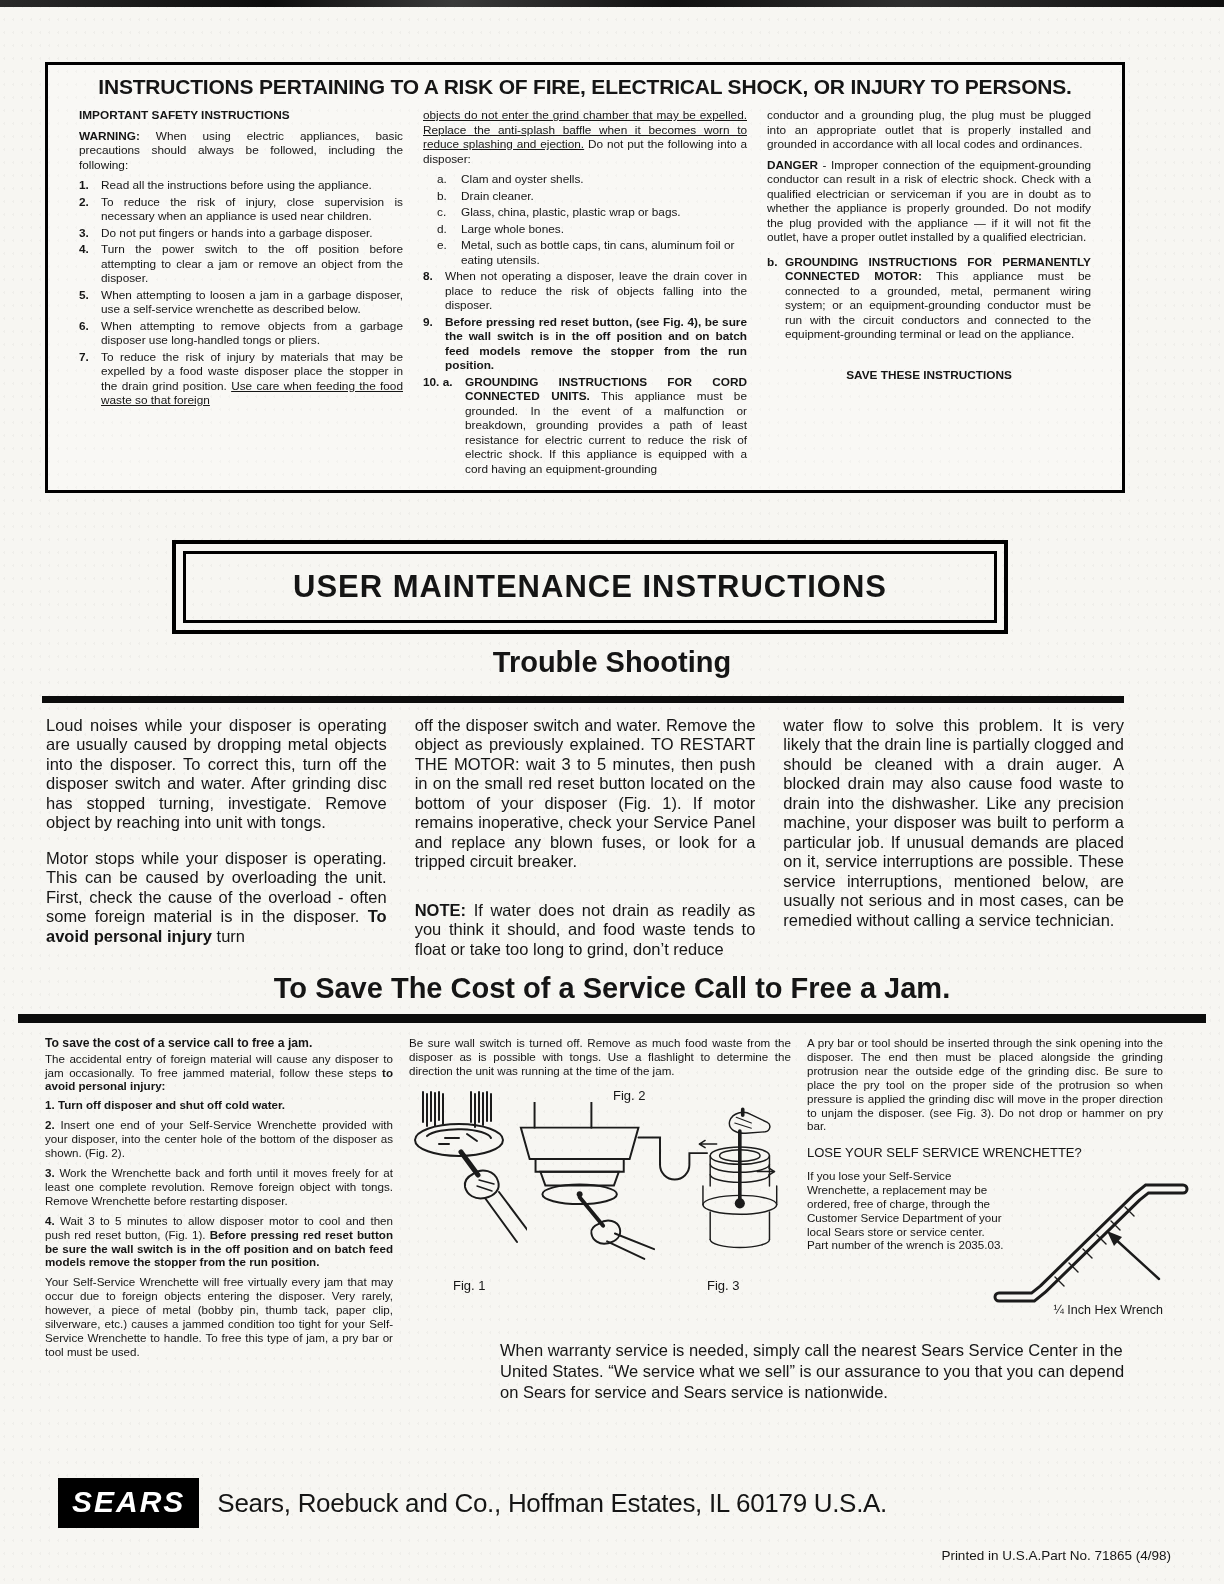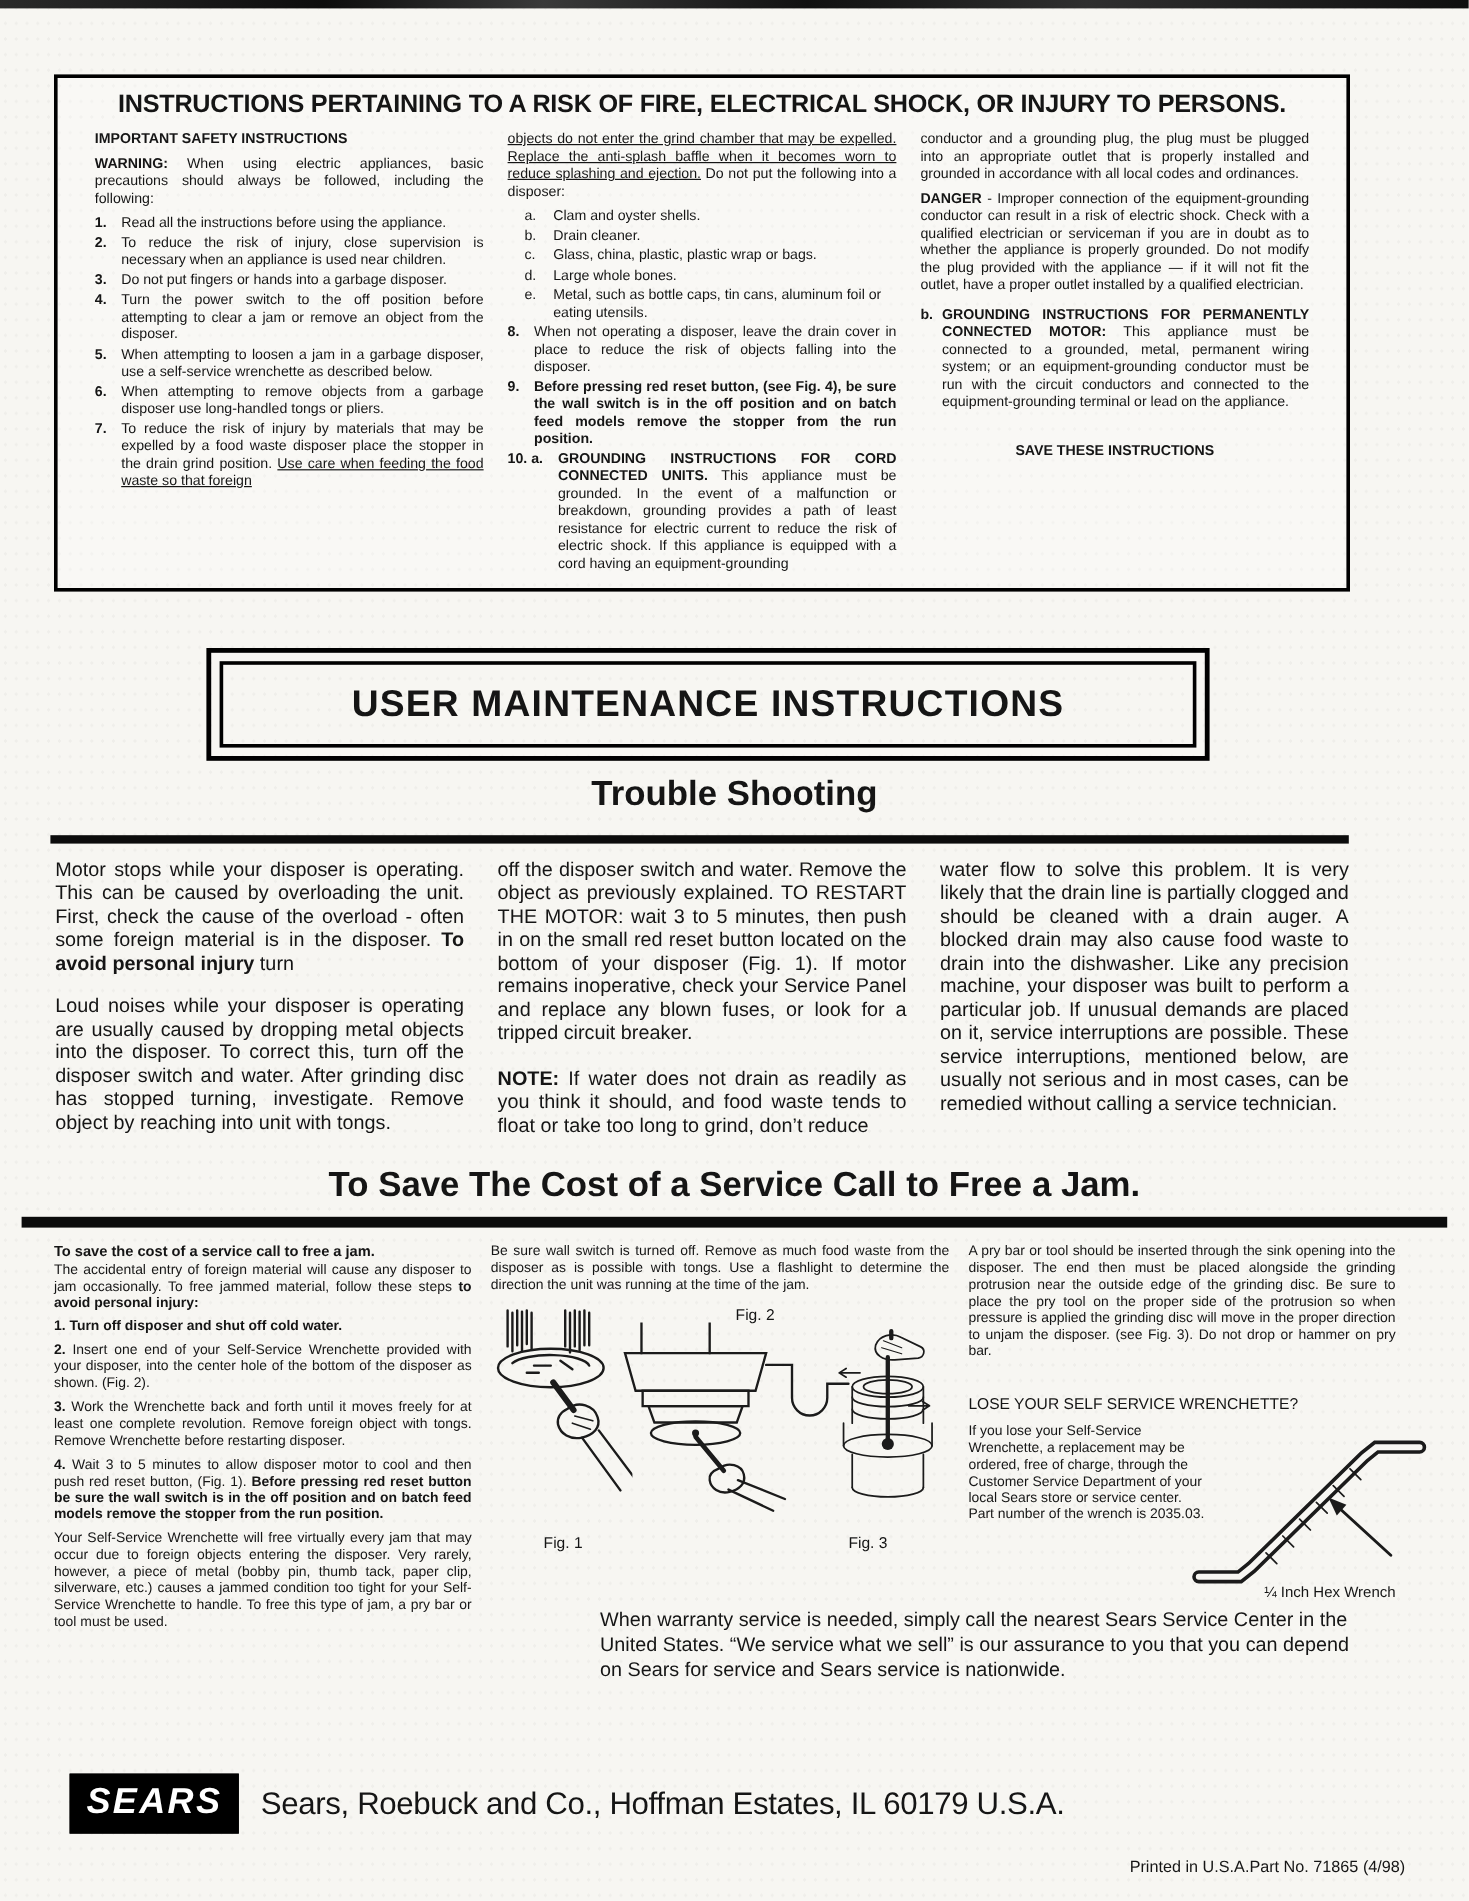--- a/index.html
+++ b/index.html
@@ -55,21 +55,21 @@
   .j-cols{position:absolute;top:1036px;left:45px;width:1118px;display:flex;gap:16px;
     font-size:11.6px;line-height:1.2;}
   .jcol p{margin:0 0 5px;text-align:justify;}
   .jcol1{width:348px;flex:none;}
   .jcol2{width:382px;flex:none;}
   .jcol3{flex:1;}
   .step{margin-bottom:6px !important;}
   .figs{position:relative;height:218px;margin-top:8px;}
   .figs svg{position:absolute;}
   .figlabel{position:absolute;font-size:13px;}
-  .lose-h{font-size:13px;margin:29px 0 8px !important;text-align:right;}
+  .lose-h{font-size:13px;margin:12px 0 8px !important;text-align:right;}
   .lose{display:flex;}
   .lose-t{width:198px;flex:none;text-align:left !important;}
   .wrench-wrap{flex:1;position:relative;min-height:155px;}
   .wrench-wrap svg{position:absolute;top:-14px;left:-18px;}
   .wl{position:absolute;bottom:6px;right:0;font-size:12.5px;white-space:nowrap;}
 
   
   .warranty{position:absolute;top:1340px;left:500px;width:630px;font-size:16.5px;
     line-height:1.28;margin:0;}
   .sears-row{position:absolute;top:1478px;left:58px;display:flex;align-items:center;gap:18px;}
@@ -177,26 +177,26 @@
 
   <div class="maint-outer">
     <div class="maint-inner">USER MAINTENANCE INSTRUCTIONS</div>
   </div>
 
   <h2 class="ts-title">Trouble Shooting</h2>
   <div class="bar bar1"></div>
 
   <div class="t-cols">
     <div class="tcol">
+      <p>Loud noises while your disposer is operating are usually caused by dropping metal objects into the disposer. To correct this, turn off the disposer switch and water. After grinding disc has stopped turning, investigate. Remove object by reaching into unit with tongs.</p>
       <p><span>Motor stops while your disposer is operating. This can be caused by overloading the unit. First, check the cause of the overload - often some foreign material is in the disposer. </span><b>To avoid personal injury</b><span> turn</span></p>
-      <p>Loud noises while your disposer is operating are usually caused by dropping metal objects into the disposer. To correct this, turn off the disposer switch and water. After grinding disc has stopped turning, investigate. Remove object by reaching into unit with tongs.</p>
     </div>
     <div class="tcol">
       <p>off the disposer switch and water. Remove the object as previously explained. TO RESTART THE MOTOR: wait 3 to 5 minutes, then push in on the small red reset button located on the bottom of your disposer (Fig. 1). If motor remains inoperative, check your Service Panel and replace any blown fuses, or look for a tripped circuit breaker.</p>
-      <p style="margin-top:18px;"><b>NOTE:</b><span> If water does not drain as readily as you think it should, and food waste tends to float or take too long to grind, don’t reduce</span></p>
+      <p style="margin-top:29px;"><b>NOTE:</b><span> If water does not drain as readily as you think it should, and food waste tends to float or take too long to grind, don’t reduce</span></p>
     </div>
     <div class="tcol">
       <p>water flow to solve this problem. It is very likely that the drain line is partially clogged and should be cleaned with a drain auger. A blocked drain may also cause food waste to drain into the dishwasher. Like any precision machine, your disposer was built to perform a particular job. If unusual demands are placed on it, service interruptions are possible. These service interruptions, mentioned below, are usually not serious and in most cases, can be remedied without calling a service technician.</p>
     </div>
   </div>
 
   <h2 class="jam-title">To Save The Cost of a Service Call to Free a Jam.</h2>
   <div class="bar bar2"></div>
 
   <div class="j-cols">

